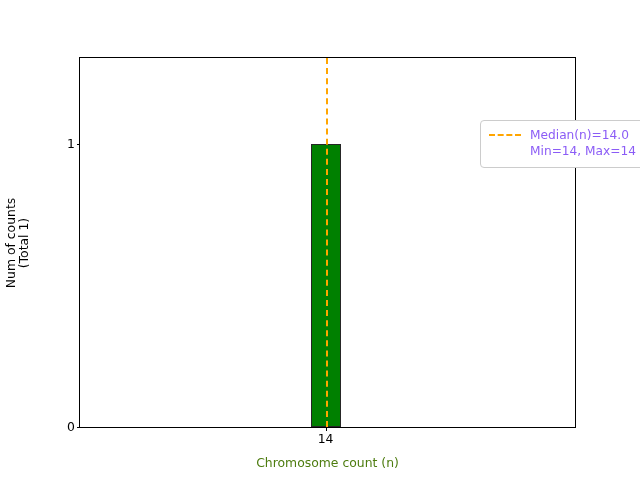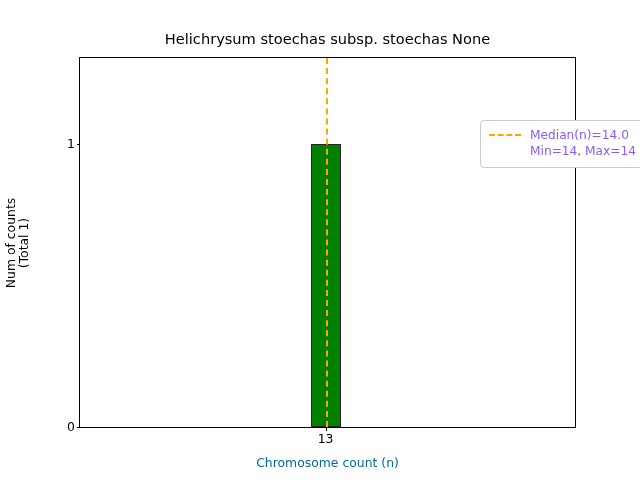--- a/index.html
+++ b/index.html
@@ -95,21 +95,21 @@
   }
 
   
   #xlabel {
     position: absolute;
     left: 79px;
     top: 455px;
     width: 497px;
     text-align: center;
     font-size: 12.4px;
-    color: #0369a1;
+    color: #4d7c0f;
     white-space: nowrap;
   }
   #ylabel-wrap {
     position: absolute;
     left: 0px;
     top: 57px;
     width: 34px;
     height: 371px;
   }
   #ylabel {
@@ -156,36 +156,35 @@
   }
   .legend-sub {
     padding-left: 41px;
   }
 </style>
 </head>
 <body>
 
 <div id="figure">
 
-  <div id="chart-title">Helichrysum stoechas subsp. stoechas None</div>
 
   <div id="plot-area">
 
     <div style="position:absolute; left:0; top:100%;">
       <div class="ytick-mark"></div>
       <div class="ytick-label">0</div>
     </div>
     <div style="position:absolute; left:0; top:23.18%;">
       <div class="ytick-mark"></div>
       <div class="ytick-label">1</div>
     </div>
 
     <div style="position:absolute; left:49.6%; top:0; height:100%;">
       <div class="xtick-mark"></div>
-      <div class="xtick-label">13</div>
+      <div class="xtick-label">14</div>
     </div>
 
     <div class="bar" style="left:46.6%; width:6.05%; top:23.18%; bottom:0;"></div>
 
     <div id="median-line" style="left:49.6%; top:0; bottom:0;"></div>
 
     <div id="legend">
       <div class="legend-row">
         <span class="legend-swatch"></span>
         <span class="legend-text">Median(n)=14.0</span>

